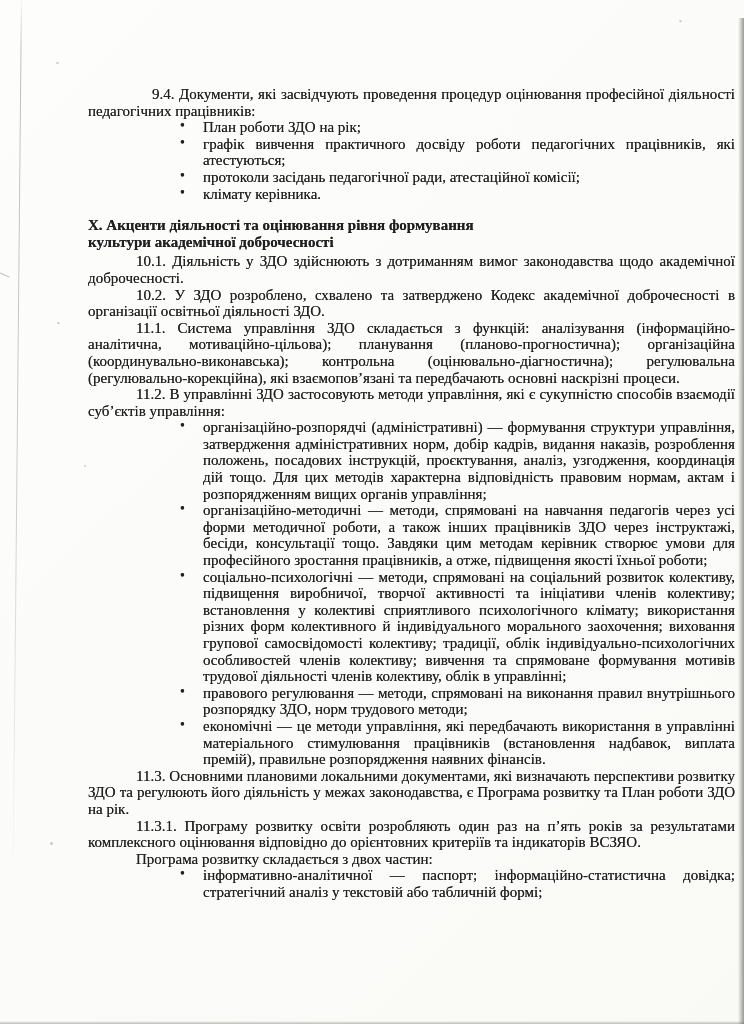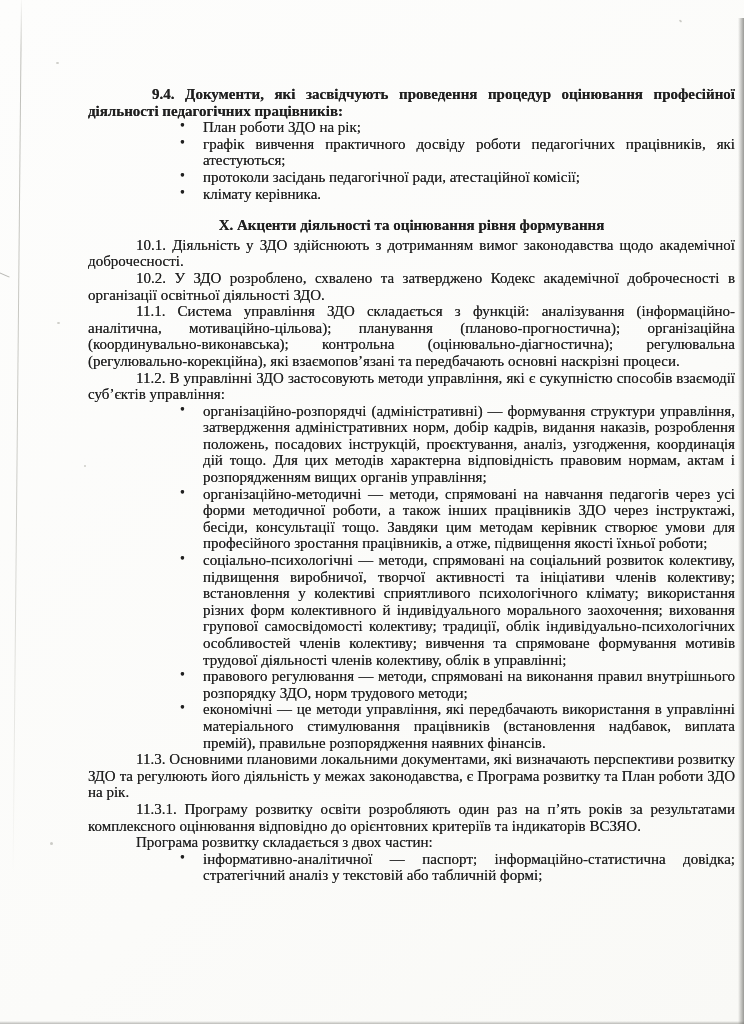--- a/index.html
+++ b/index.html
@@ -13,25 +13,25 @@
     color:#202020;
   }
   .doc{
     position:absolute;left:0;top:0;width:744px;box-sizing:border-box;
     padding:86px 9px 0 88px;
     font-size:15px;line-height:16.6px;
     text-align:justify;
     text-shadow:0 0 .35px rgba(25,25,25,.75);
   }
   .para{margin:0;text-indent:48px;}
-  .indent-deep{text-indent:64px;font-weight:bold;}
+  .indent-deep{text-indent:64px;}
   ul.blist{list-style:none;margin:0 0 0 90px;padding:0;}
   ul.blist li{position:relative;padding-left:25px;}
   .blt{position:absolute;left:2px;top:-1px;font-size:14px;}
-  .heading{font-weight:bold;text-align:center;margin:0;}
+  .heading{font-weight:bold;text-align:left;margin:0;}
   .h-gap{margin-top:15px;}
   .h-after{margin-bottom:3px;}
   
   .edge-left{
     position:absolute;left:21px;top:-4px;width:1px;height:880px;
     background:linear-gradient(to bottom,rgba(130,130,120,0) 0%,rgba(130,130,120,.5) 6%,rgba(140,140,130,.42) 55%,rgba(150,150,140,.18) 85%,rgba(150,150,140,0) 100%);
     transform:rotate(.55deg);transform-origin:top center;
   }
   .edge-right{
     position:absolute;right:0;top:18px;width:6px;height:1006px;
@@ -73,20 +73,21 @@
 
     <ul class="blist">
       <li><span class="blt">•</span><span class="li-text">План роботи ЗДО на рік;</span></li>
       <li><span class="blt">•</span><span class="li-text">графік вивчення практичного досвіду роботи педагогічних працівників, які атестуються;</span></li>
       <li><span class="blt">•</span><span class="li-text">протоколи засідань педагогічної ради, атестаційної комісії;</span></li>
       <li><span class="blt">•</span><span class="li-text">клімату керівника.</span></li>
     </ul>
 
     <div class="heading h-gap h-after">
       <div>X. Акценти діяльності та оцінювання рівня формування</div>
+      <div>культури академічної доброчесності</div>
     </div>
 
     <p class="para">10.1. Діяльність у ЗДО здійснюють з дотриманням вимог законодавства щодо академічної доброчесності.</p>
     <p class="para">10.2. У ЗДО розроблено, схвалено та затверджено Кодекс академічної доброчесності в організації освітньої діяльності ЗДО.</p>
 
 
     <p class="para">11.1. Система управління ЗДО складається з функцій: аналізування (інформаційно-аналітична, мотиваційно-цільова); планування (планово-прогностична); організаційна (координувально-виконавська); контрольна (оцінювально-діагностична); регулювальна (регулювально-корекційна), які взаємопов’язані та передбачають основні наскрізні процеси.</p>
     <p class="para">11.2. В управлінні ЗДО застосовують методи управління, які є сукупністю способів взаємодії суб’єктів управління:</p>
 
     <ul class="blist">

